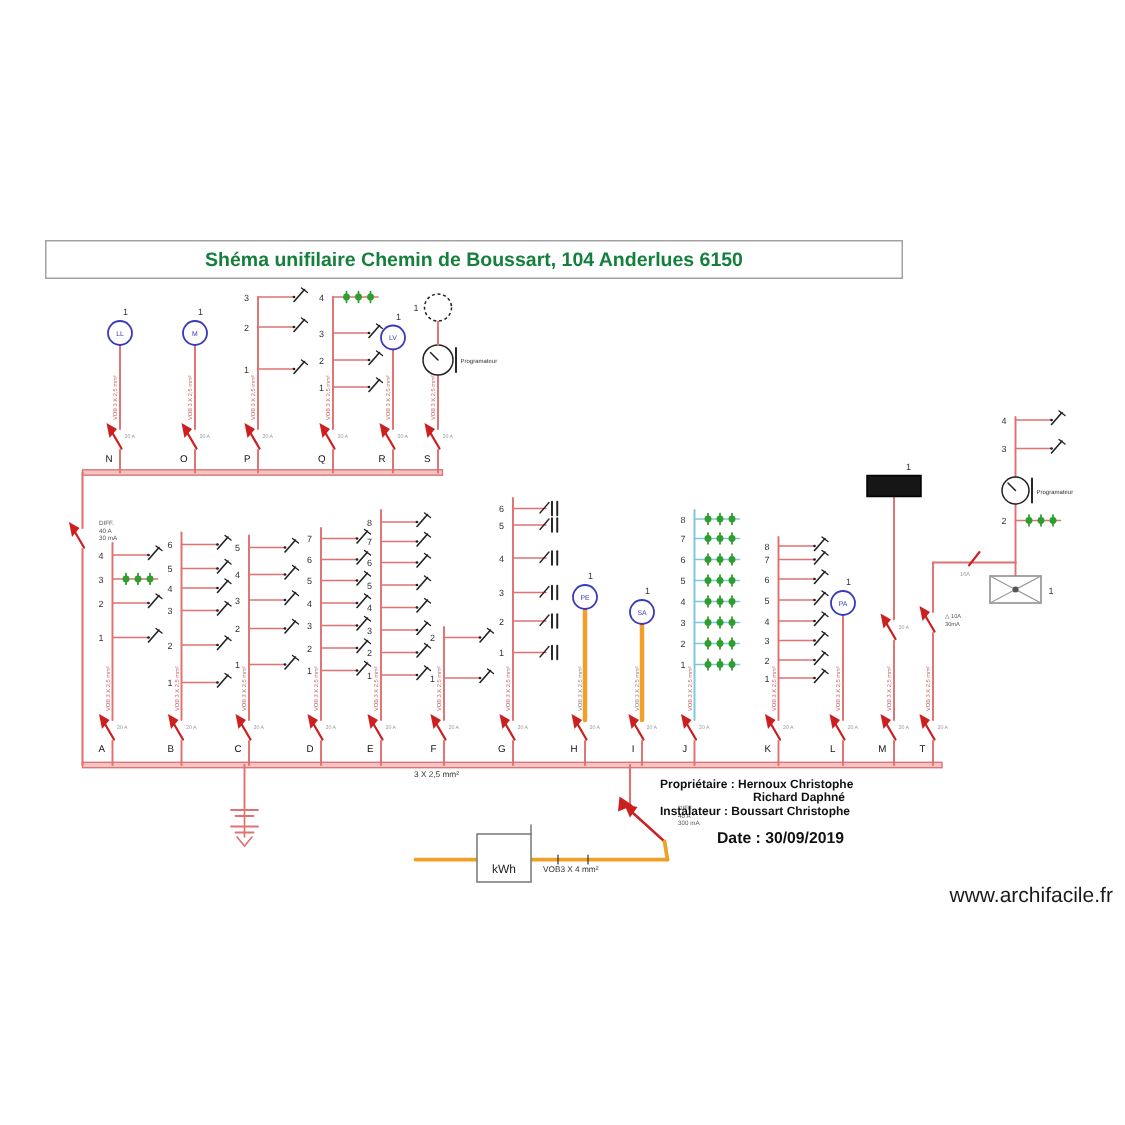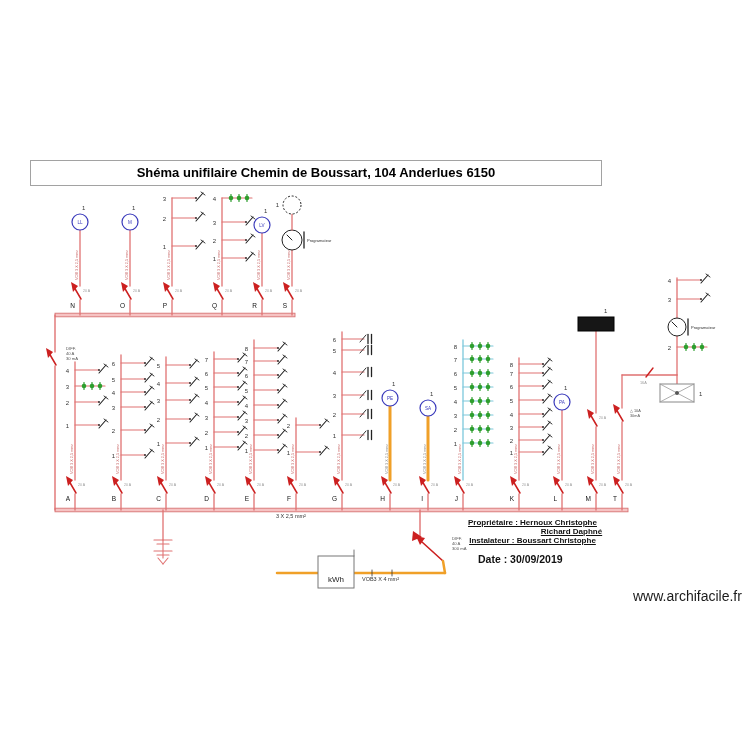--- a/index.html
+++ b/index.html
@@ -4,27 +4,27 @@
 <style>
   html,body{margin:0;padding:0;}
   body{
     width:750px;height:750px;position:relative;background:#ffffff;overflow:hidden;
     font-family:"Liberation Sans", sans-serif;color:#222;
   }
   #stage{position:absolute;left:0;top:0;width:750px;height:750px;}
   .title-box{
     position:absolute;left:30px;top:160px;width:570px;height:24px;
     border:1px solid #a2a2a2;background:#fff;text-align:center;line-height:24px;
-    font-size:13px;font-weight:bold;color:#000000;
+    font-size:13px;font-weight:bold;color:#15803d;
   }
   .owner-block{
     position:absolute;left:440px;top:518px;width:185px;
-    font-size:8px;font-weight:bold;color:#111;line-height:9px;text-align:center;text-decoration:underline;
+    font-size:8px;font-weight:bold;color:#111;line-height:9px;text-align:left;
   }
-  .owner-line2{margin-left:78px;}
+  .owner-line2{margin-left:62px;}
   .date-line{
     position:absolute;left:478px;top:553px;font-size:10.5px;color:#111;font-weight:bold;
   }
   .website{
     position:absolute;left:633px;top:588px;font-size:14px;color:#1b1b1b;
   }
   svg text{font-family:"Liberation Sans", sans-serif;}
 </style>
 </head>
 <body>

